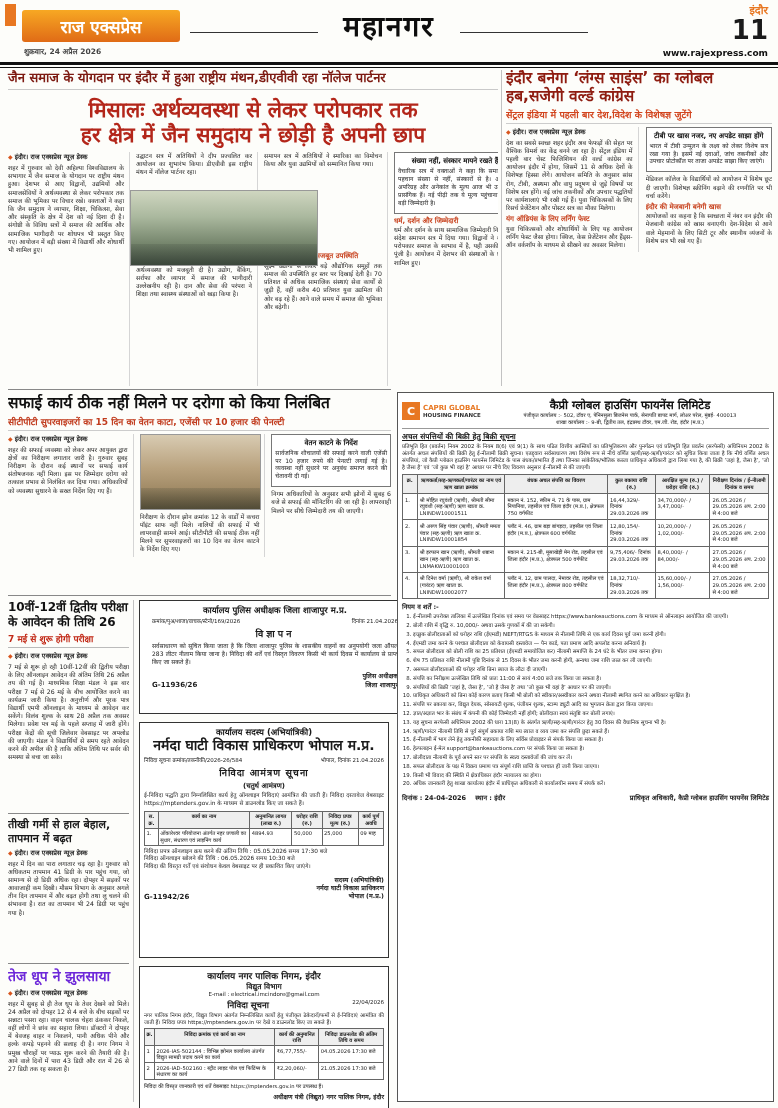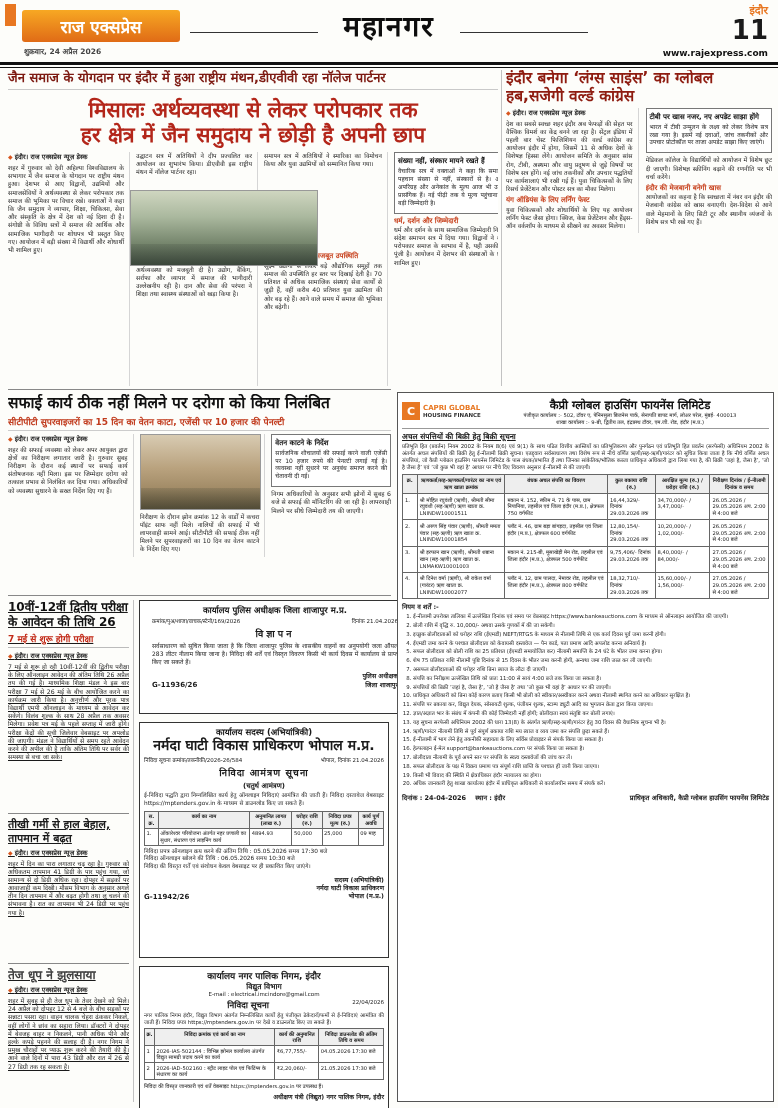--- a/index.html
+++ b/index.html
@@ -22,21 +22,21 @@
   .dbl-rule{left:0;top:62px;width:778px;height:6px;border-top:3px solid #111;border-bottom:1px solid #111;}
   
   .hr{background:#888;height:1px;}
   .vr{background:#c2c2c2;width:1px;}
   
   .byline{font-size:6.5px;font-weight:bold;color:#222;margin:0 0 3px;}
   .byline::before{content:"◆ ";color:#d8551e;font-size:6px;}
   .body-txt{font-size:6.2px;line-height:1.32;text-align:justify;color:#222;}
   .sub{font-size:7px;color:#c8431f;margin:3px 0 1px;font-weight:bold;line-height:1.2;}
   .inbox{border:1px solid #777;padding:3px;background:#fff;margin-bottom:3px;}
-  .inbox .ttl{display:block;font-weight:bold;font-size:7px;margin-bottom:2px;color:#111;}
+  .inbox .ttl{display:block;text-align:center;font-weight:bold;font-size:7px;margin-bottom:2px;color:#111;}
   .photo{background:linear-gradient(180deg,#cfd6c0 0%,#aab89e 35%,#77876e 70%,#5d6b58 100%);
          border:1px solid #999;position:relative;}
   .photo::after{content:"";position:absolute;left:0;right:0;bottom:0;height:28%;
          background:linear-gradient(180deg,rgba(40,50,40,.15),rgba(25,35,30,.5));}
   .photo.tan{background:linear-gradient(180deg,#d8cbb2 0%,#b9a27e 45%,#8a744f 100%);}
   
   .strip{left:8px;top:70px;width:490px;font-size:13px;font-weight:bold;color:#7d1a12;
          line-height:1.25;padding-bottom:3px;border-bottom:1px solid #c9c9c9;}
   .lead-headline{left:8px;top:98px;width:490px;text-align:center;font-size:21px;font-weight:bold;
                  color:#b3261a;line-height:1.2;}
@@ -54,29 +54,29 @@
   .lungs-col.rule{border-right:1px solid #d5d5d5;padding-right:5px;}
   
   .safai{left:8px;top:394px;width:383px;height:198px;overflow:hidden;}
   .safai .hl{font-size:15.5px;font-weight:bold;color:#101010;line-height:1.2;margin-bottom:2px;}
   .safai .sh{font-size:9px;font-weight:bold;color:#c03a1c;margin-bottom:3px;border-bottom:1px solid #ccc;padding-bottom:2px;}
   .safai-cols{display:flex;gap:6px;}
   .safai-col{width:122px;overflow:hidden;}
   .safai-col.rule{border-right:1px solid #d5d5d5;padding-right:5px;}
   .safai-photo{width:100%;height:74px;margin-bottom:3px;}
   
-  .leftart{overflow:hidden;text-decoration:underline;}
+  .leftart{overflow:hidden;}
   .leftart .hl{font-weight:bold;line-height:1.25;margin-bottom:2px;}
   .exam{left:8px;top:600px;width:121px;height:209px;}
   .exam .hl{font-size:12px;color:#111;}
   .exam .sh{font-size:9px;font-weight:bold;color:#c22a17;border-bottom:1px solid #bbb;padding-bottom:2px;margin-bottom:3px;}
   .garmi{left:8px;top:818px;width:121px;height:141px;}
   .garmi .hl{font-size:11px;color:#1b1b1b;}
   .dhoop{left:8px;top:968px;width:121px;height:134px;}
-  .dhoop .hl{font-size:12px;color:#404040;}
+  .dhoop .hl{font-size:14px;color:#6d28d9;}
   
   .noticebox{border:1px solid #333;padding:4px;background:#fff;overflow:hidden;}
   .police{left:139px;top:600px;width:264px;height:114px;padding-left:12px;}
   .nvda{left:139px;top:722px;width:250px;height:236px;}
   .nigam{left:139px;top:966px;width:250px;height:148px;border-width:1.5px;}
   .nb-office{text-align:center;font-weight:bold;font-size:8.5px;line-height:1.2;}
   .nb-office.sm{font-size:14px;}
   .nb-refrow{display:flex;justify-content:space-between;font-size:5.5px;margin:2px 0;}
   .nb-title{text-align:center;font-weight:bold;font-size:9.5px;letter-spacing:3px;margin:2px 0;}
   .nb-sub{text-align:center;font-weight:bold;font-size:7px;margin-bottom:2px;}
@@ -159,20 +159,21 @@
       </div>
       <div class="sub">धर्म, दर्शन और जिम्मेदारी</div>
       <p class="body-txt">धर्म और दर्शन के साथ सामाजिक जिम्मेदारी निभाने का संदेश समापन सत्र में दिया गया। विद्वानों ने कहा कि परोपकार समाज के स्वभाव में है, यही उसकी असली पूंजी है। आयोजन में देशभर की संस्थाओं के प्रतिनिधि शामिल हुए।</p>
     </div>
   </div>
   <div class="abs photo lead-photo"></div>
 
   <div class="abs vr" style="left:501px;top:70px;height:316px;"></div>
   <div class="abs lungs">
     <div class="hl">इंदौर बनेगा ‘लंग्स साइंस’ का ग्लोबल हब,सजेगी वर्ल्ड कांग्रेस</div>
+    <div class="sh">सेंट्रल इंडिया में पहली बार देश,विदेश के विशेषज्ञ जुटेंगे</div>
     <div class="lungs-cols">
       <div class="lungs-col rule">
         <div class="byline">इंदौर। राज एक्सप्रेस न्यूज़ डेस्क</div>
         <p class="body-txt">देश का सबसे स्वच्छ शहर इंदौर अब फेफड़ों की सेहत पर वैश्विक विमर्श का केंद्र बनने जा रहा है। सेंट्रल इंडिया में पहली बार चेस्ट फिजिशियन की वर्ल्ड कांग्रेस का आयोजन इंदौर में होगा, जिसमें 11 से अधिक देशों के विशेषज्ञ हिस्सा लेंगे। आयोजन समिति के अनुसार सांस रोग, टीबी, अस्थमा और वायु प्रदूषण से जुड़े विषयों पर विशेष सत्र होंगे। नई जांच तकनीकों और उपचार पद्धतियों पर कार्यशालाएं भी रखी गई हैं। युवा चिकित्सकों के लिए रिसर्च प्रेजेंटेशन और पोस्टर सत्र का मौका मिलेगा।</p>
         <div class="sub">यंग ऑडियंस के लिए लर्निंग फेस्ट</div>
         <p class="body-txt">युवा चिकित्सकों और शोधार्थियों के लिए यह आयोजन लर्निंग फेस्ट जैसा होगा। क्विज, केस प्रेजेंटेशन और हैंड्स-ऑन वर्कशॉप के माध्यम से सीखने का अवसर मिलेगा।</p>
       </div>
       <div class="lungs-col">
         <div class="inbox">
           <span class="ttl">टीबी पर खास नजर, नए अपडेट साझा होंगे</span>

